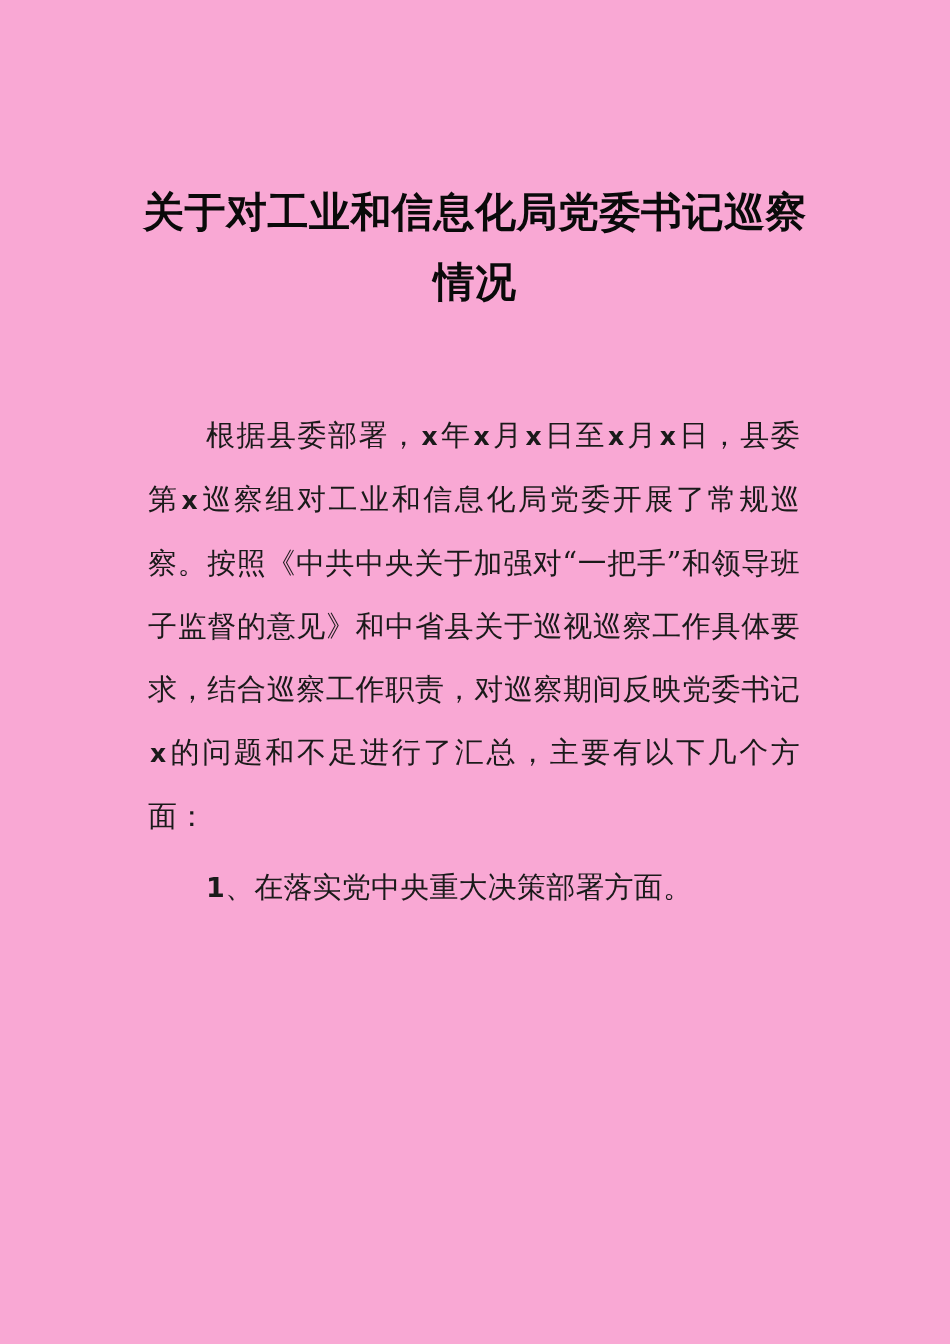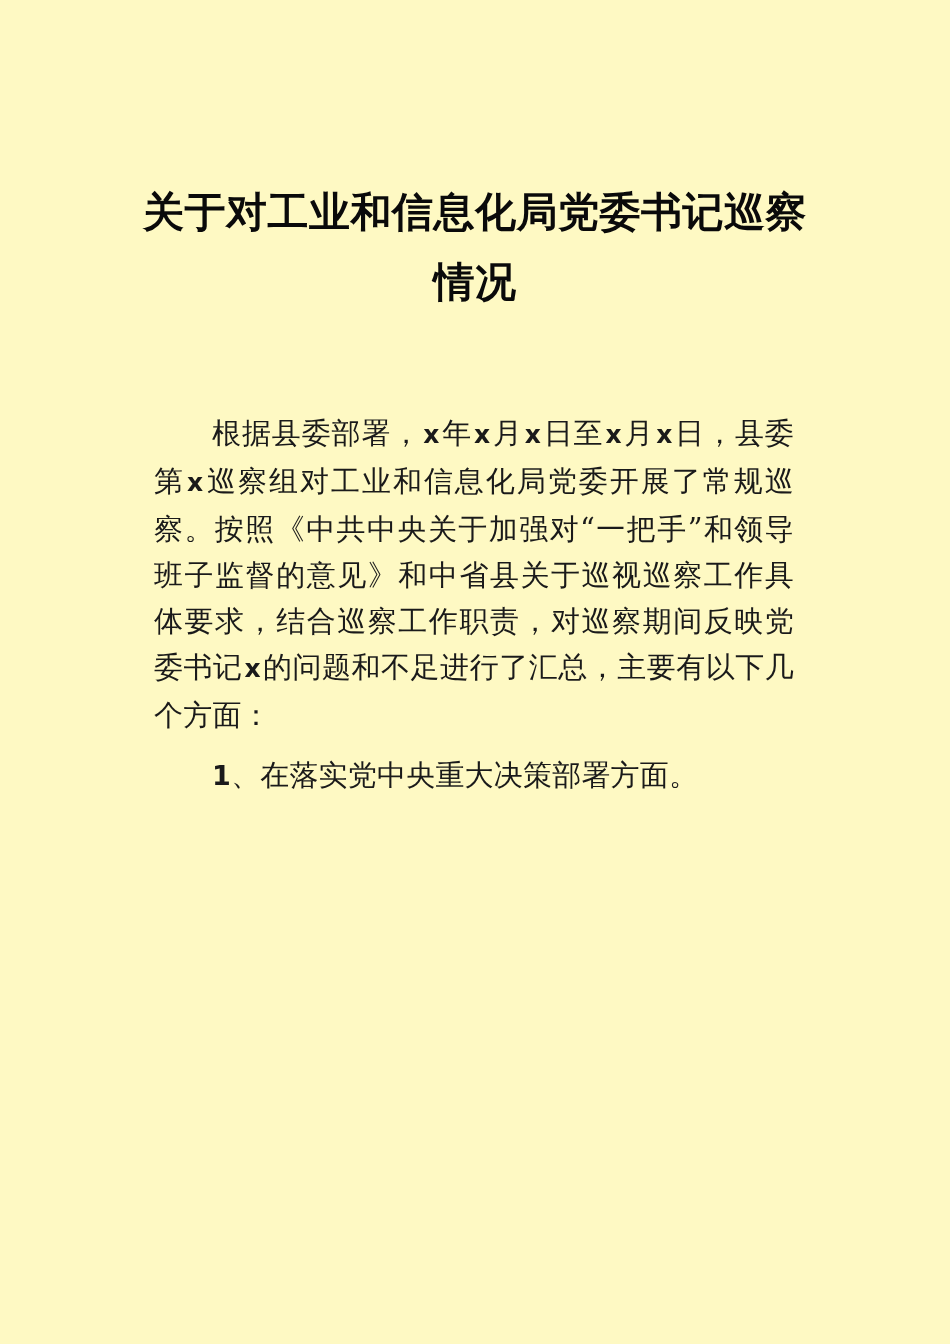--- a/index.html
+++ b/index.html
@@ -9,21 +9,21 @@
     background: #ffffff;
   }
   body {
     font-family: "DejaVu Serif", serif;
     color: #000000;
   }
   .page {
     position: relative;
     width: 950px;
     height: 1344px;
-    background: #fef9c3;
+    background: #f9a8d4;
     overflow: hidden;
     box-sizing: border-box;
   }
 
   
   .doc-title {
     position: absolute;
     left: 140px;
     top: 150px;
     width: 670px;
@@ -41,27 +41,27 @@
   .doc-body {
     position: absolute;
     left: 140px;
     top: 396px;
     width: 668px;
   }
 
   .para {
     font-family: "DejaVu Serif", "Liberation Serif", serif;
     font-size: 29px;
-    line-height: 46px;
+    line-height: 63px;
     color: #1a1a1a;
     text-align: justify;
     text-justify: inter-character;
     text-align-last: left;
     letter-spacing: 0.2px;
-    margin: 14px;
+    margin: 8px;
     font-weight: 400;
   }
   .para.indent {
     text-indent: 58px;
   }
   
   .para .lat {
     font-family: "DejaVu Sans", "Liberation Sans", sans-serif;
     font-weight: 700;
     font-size: 25px;

